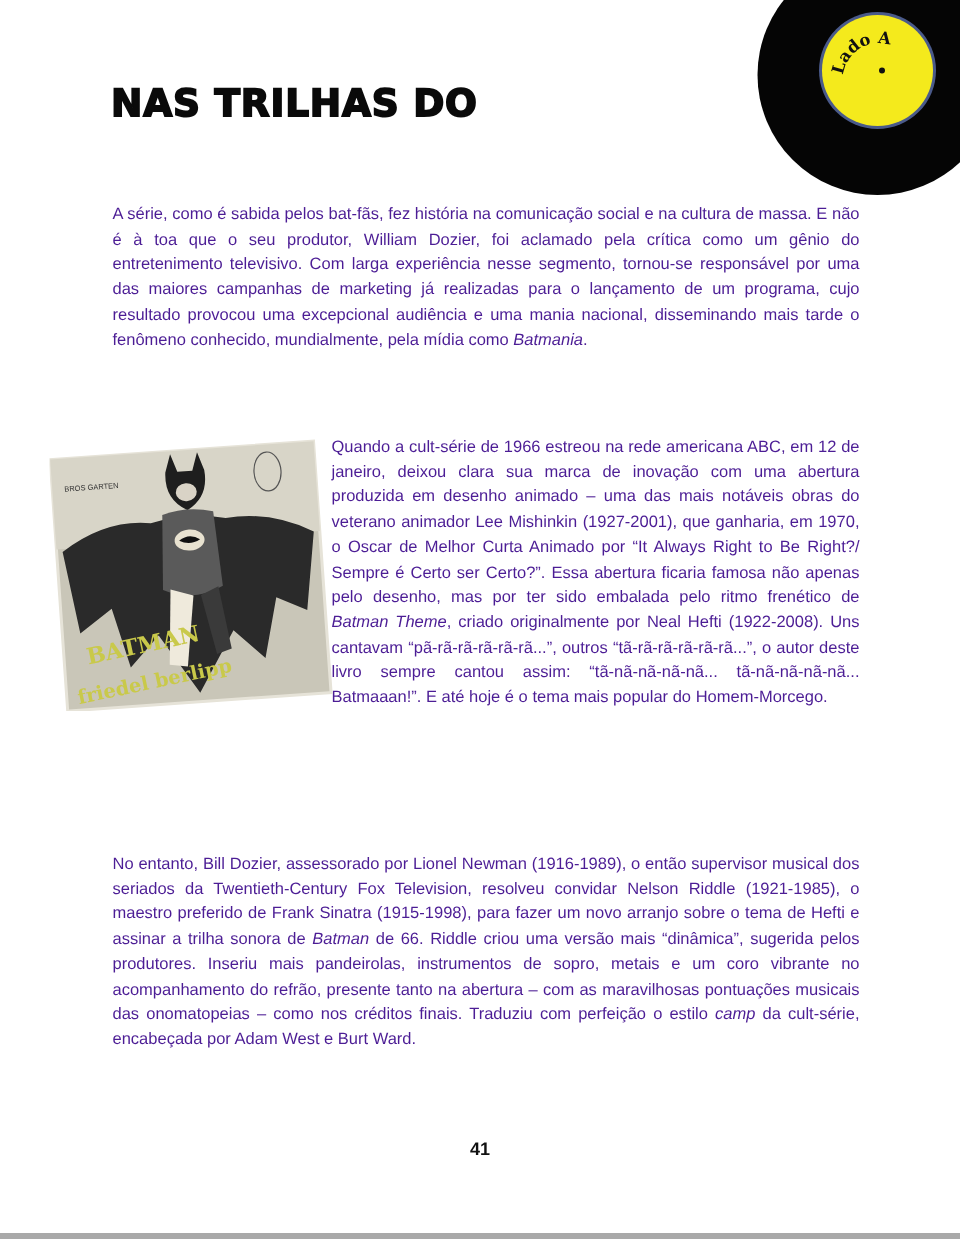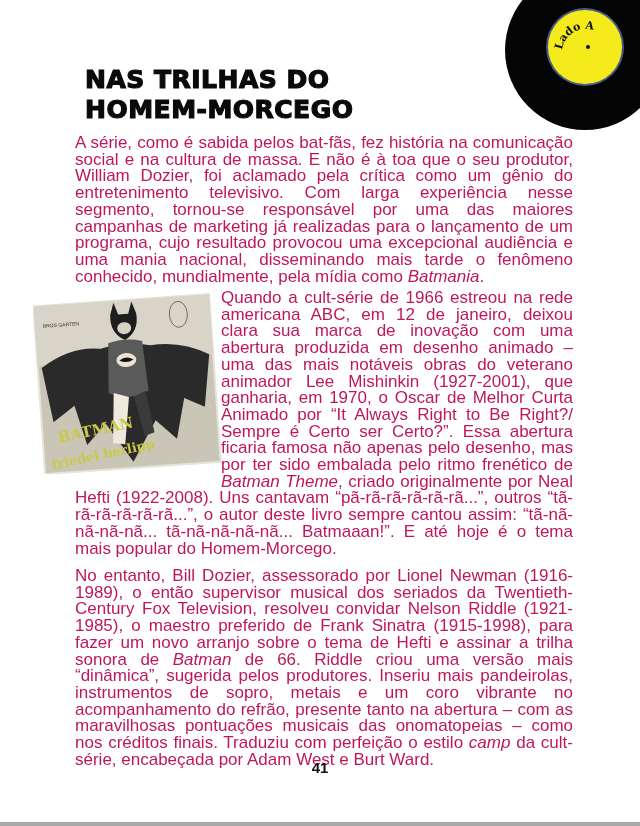--- a/index.html
+++ b/index.html
@@ -7,45 +7,45 @@
     .page { position: absolute; left: 0; top: 0; width: 640px; height: 822px; background: #fff; }
     .bottom-rule { position: absolute; left: 0; top: 822px; width: 640px; height: 4px; background: #a9a9a9; }
 
     
     .vinyl { position: absolute; left: 505px; top: -30px; width: 160px; height: 160px; border-radius: 50%; background: #050505; }
     .vinyl-label { position: absolute; left: 548px; top: 10px; width: 74px; height: 74px; border-radius: 50%; background: #f4ea1c; box-shadow: 0 0 0 2px #4a5a8a; }
     .vinyl-hole { position: absolute; left: 586px; top: 45px; width: 4px; height: 4px; border-radius: 50%; background: #111; }
     .vinyl-text { position: absolute; left: 548px; top: 10px; width: 74px; height: 74px; }
 
     h1.title {
-      position: absolute; left: 74px; top: 54px; margin: 11px;
+      position: absolute; left: 74px; top: 54px; margin: 0;
       font-family: "DejaVu Sans", sans-serif; font-weight: 900;
       font-size: 25px; line-height: 30px; letter-spacing: 0.5px;
       color: #0a0a0a; text-transform: uppercase;
       -webkit-text-stroke: 1.2px #0a0a0a;
     }
 
     .text {
-      font-family: "Liberation Sans", sans-serif; font-size: 17px; line-height: 16.7px;
-      color: #be185d; text-align: justify; margin: 0;
+      font-family: "Liberation Sans", sans-serif; font-size: 11px; line-height: 16.7px;
+      color: #4c1d95; text-align: justify; margin: 0;
     }
     .p1 { position: absolute; left: 75px; top: 135px; width: 498px; }
     .p2-wrap { position: absolute; left: 75px; top: 290px; width: 498px; }
     .p3 { position: absolute; left: 75px; top: 568px; width: 498px; }
 
     .record-cover {
       float: left; width: 180px; height: 178px; margin: 2px 8px 4px -42px;
       shape-outside: polygon(0 0, 100% 0, 100% 100%, 0 100%);
       position: relative;
     }
     .record-cover svg { position: absolute; left: 0; top: 0; }
 
     .page-number {
       position: absolute; left: 0; width: 640px; top: 759px; text-align: center;
-      font-family: "Liberation Sans", sans-serif; font-weight: bold; font-size: 15px; color: #111;
+      font-family: "Liberation Sans", sans-serif; font-weight: bold; font-size: 12px; color: #111;
     }
     em { font-style: italic; }
   </style>
 </head>
 <body>
 
 <div class="page">
 
   <div class="vinyl"></div>
   <div class="vinyl-label"></div>
@@ -54,21 +54,20 @@
       <path id="arcPath" d="M 14 40 A 24 24 0 0 1 62 46" fill="none"></path>
     </defs>
     <text font-family="DejaVu Serif, serif" font-size="11" font-weight="bold" fill="#111">
       <textPath href="#arcPath" id="badge-textpath">Lado A</textPath>
     </text>
   </svg>
   <div class="vinyl-hole"></div>
 
   <h1 class="title">
     <span>Nas trilhas do</span><br>
-    <span>Homem-Morcego</span>
   </h1>
 
   <p class="text p1"><span>A série, como é sabida pelos bat-fãs, fez história na comunicação social e na cultura de massa. E não é à toa que o seu produtor, William Dozier, foi aclamado pela crítica como um gênio do entretenimento televisivo. Com larga experiência nesse segmento, tornou-se responsável por uma das maiores campanhas de marketing já realizadas para o lançamento de um programa, cujo resultado provocou uma excepcional audiência e uma mania nacional, disseminando mais tarde o fenômeno conhecido, mundialmente, pela mídia como </span><em>Batmania</em><span>.</span></p>
 
   <div class="p2-wrap">
     <div class="record-cover">
       <svg width="190" height="182" viewBox="0 0 190 182">
         <g transform="rotate(-4 95 91)">
           <rect x="6" y="8" width="176" height="168" fill="#c9c6b8" stroke="#e6e3d8" stroke-width="2"></rect>
           <rect x="6" y="8" width="176" height="60" fill="#d8d5c8"></rect>

